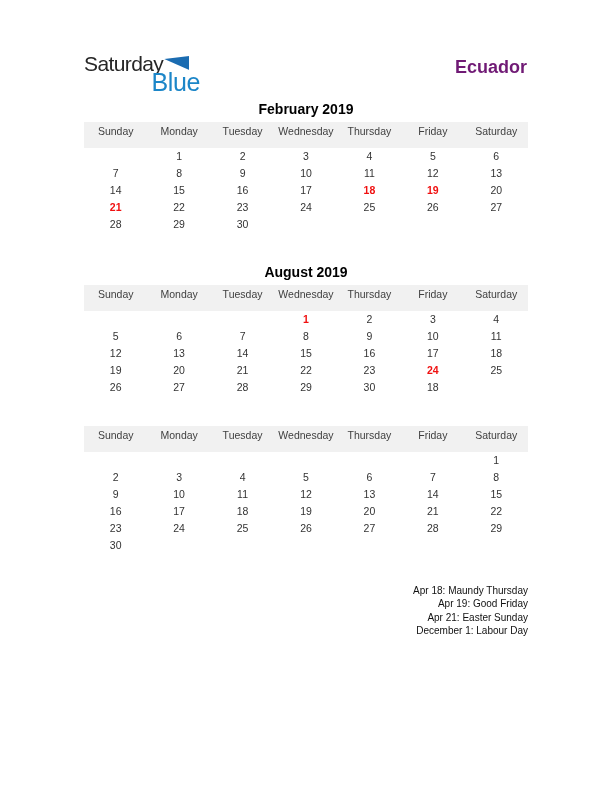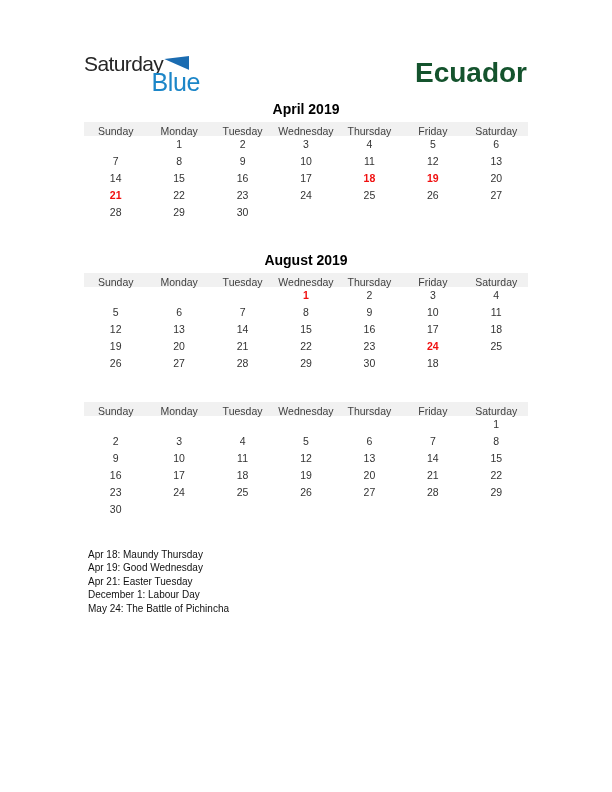--- a/index.html
+++ b/index.html
@@ -52,23 +52,23 @@
     text-align: right;
     margin-top: -4px;
     letter-spacing: -0.4px;
   }
 
   
   .page-title {
     position: absolute;
     top: 57px;
     right: 85px;
-    font-size: 28px;
+    font-size: 18px;
     font-weight: 700;
-    color: #14532d;
+    color: #701a75;
   }
 
   
   .content {
     position: absolute;
     left: 84px;
     top: 100px;
     width: 444px;
   }
   .month-block {
@@ -78,21 +78,21 @@
     height: 18px;
     line-height: 18px;
     text-align: center;
     font-size: 14px;
     font-weight: 700;
     color: #000000;
     margin-bottom: 4px;
   }
   .weekday-row {
     display: flex;
-    height: 14px;
+    height: 26px;
     background: #f1f1f1;
   }
   .weekday-cell {
     flex: 1;
     text-align: center;
     line-height: 18px;
     font-size: 10.5px;
     color: #3f3f3f;
   }
   .week-row {
@@ -107,20 +107,21 @@
     color: #333333;
   }
   .date-cell.holiday {
     font-weight: 700;
   }
 
   
   .notes {
     margin-top: 9px;
     padding-left: 4px;
+    text-align: right;
   }
   .note {
     font-size: 10px;
     line-height: 13.4px;
     color: #111111;
   }
 </style>
 </head>
 <body>
 
@@ -132,21 +133,21 @@
       <span class="logo-triangle"></span>
     </div>
     <div class="logo-blue">Blue</div>
   </div>
 
   <div class="page-title">Ecuador</div>
 
   <div class="content" id="calendars">
 
   <div class="month-block">
-        <div class="month-title">April 2019</div>
+        <div class="month-title">February 2019</div>
         <div class="weekday-row">
           <div class="weekday-cell">Sunday</div>
           <div class="weekday-cell">Monday</div>
           <div class="weekday-cell">Tuesday</div>
           <div class="weekday-cell">Wednesday</div>
           <div class="weekday-cell">Thursday</div>
           <div class="weekday-cell">Friday</div>
           <div class="weekday-cell">Saturday</div>
         </div>
         <div class="week-row">
@@ -312,20 +313,19 @@
           <div class="date-cell"></div>
           <div class="date-cell"></div>
           <div class="date-cell"></div>
           <div class="date-cell"></div>
           <div class="date-cell"></div>
           <div class="date-cell"></div>
         </div>
       </div>
       <div class="notes" id="notes-box">
     <div class="note">Apr 18: Maundy Thursday</div>
-    <div class="note">Apr 19: Good Wednesday</div>
-    <div class="note">Apr 21: Easter Tuesday</div>
+    <div class="note">Apr 19: Good Friday</div>
+    <div class="note">Apr 21: Easter Sunday</div>
     <div class="note">December 1: Labour Day</div>
-    <div class="note">May 24: The Battle of Pichincha</div>
   </div>
     </div>
 
 </div>
 
 </body></html>

